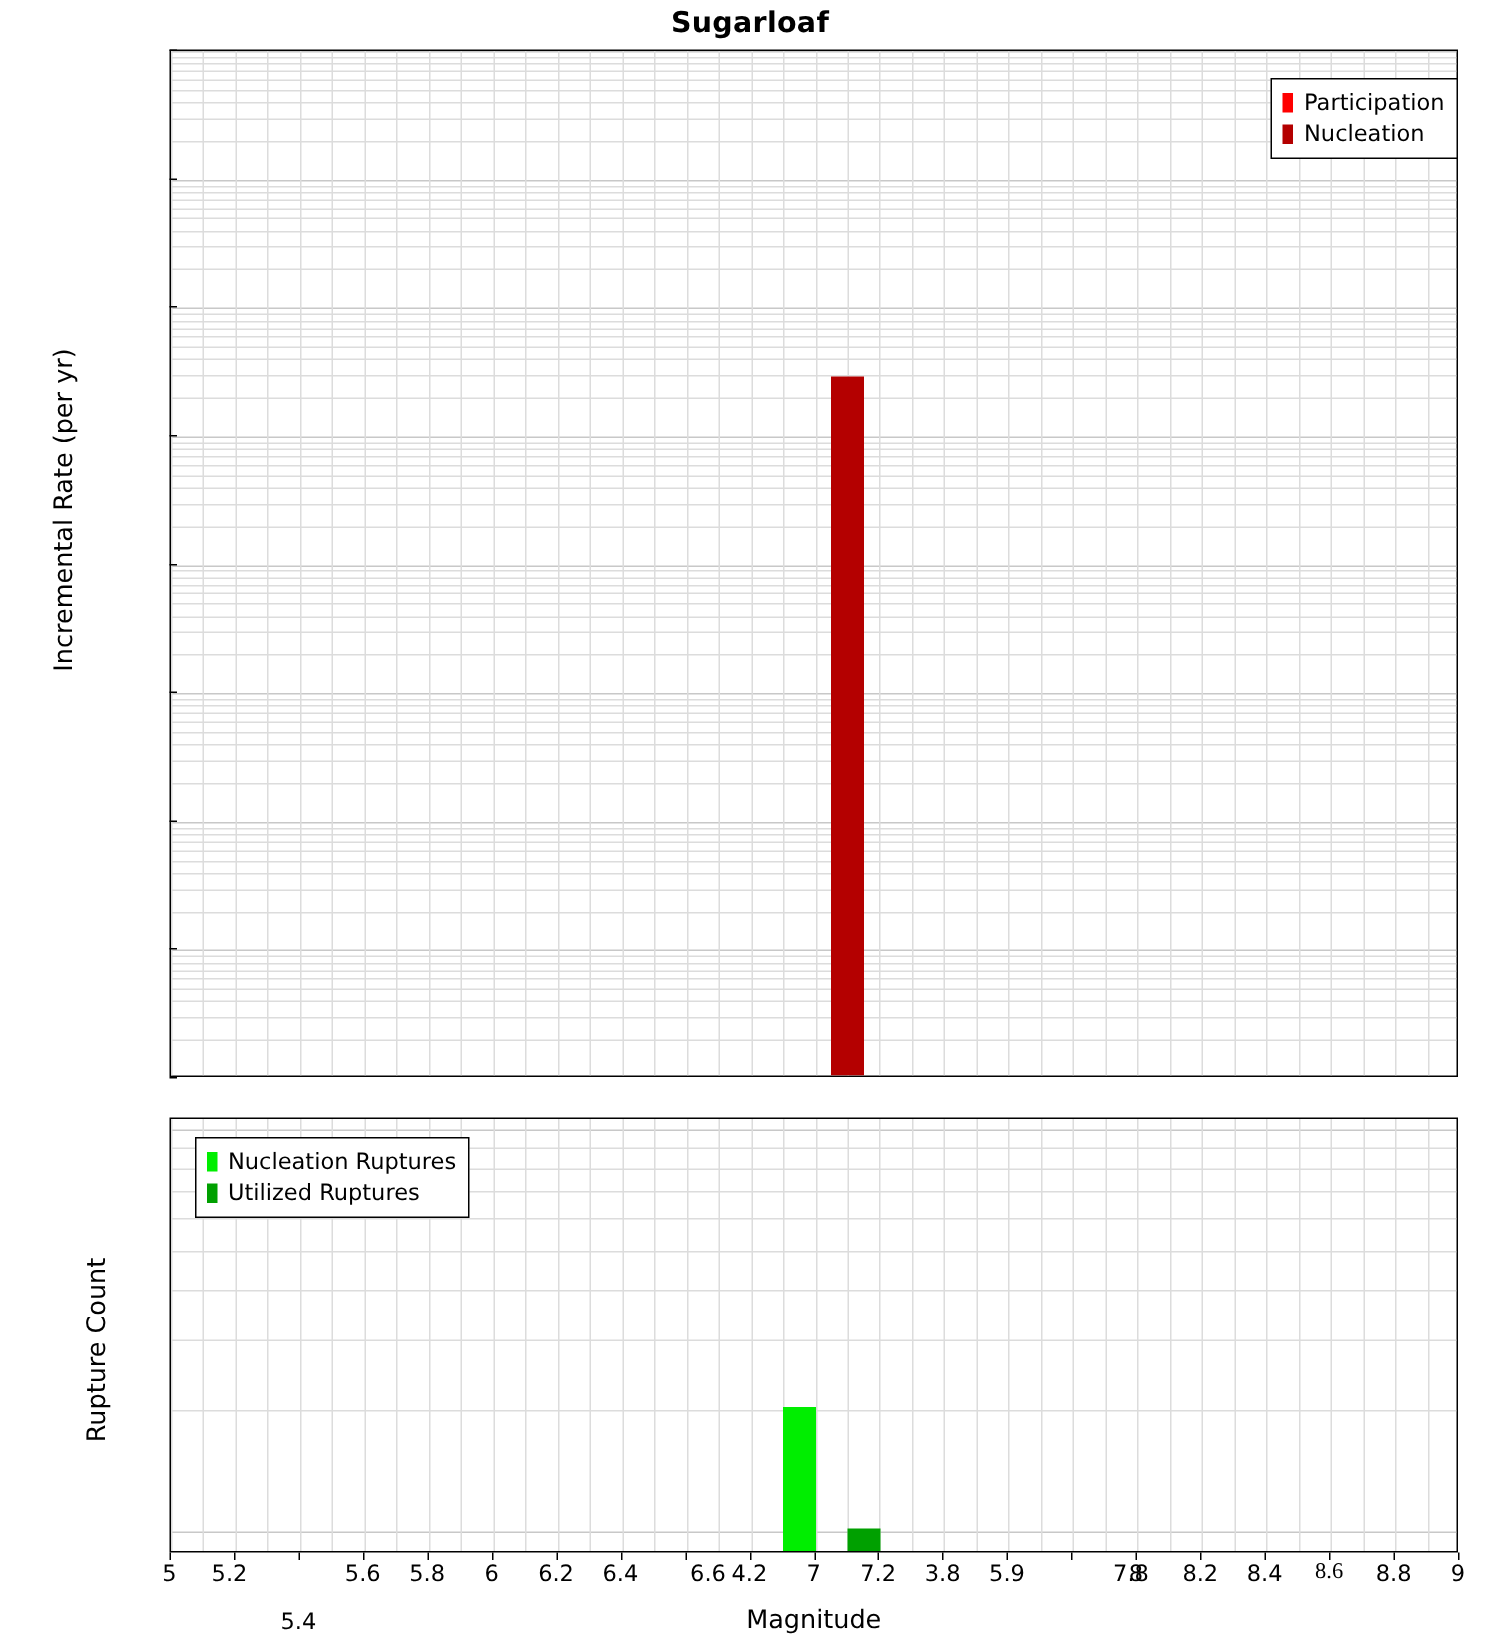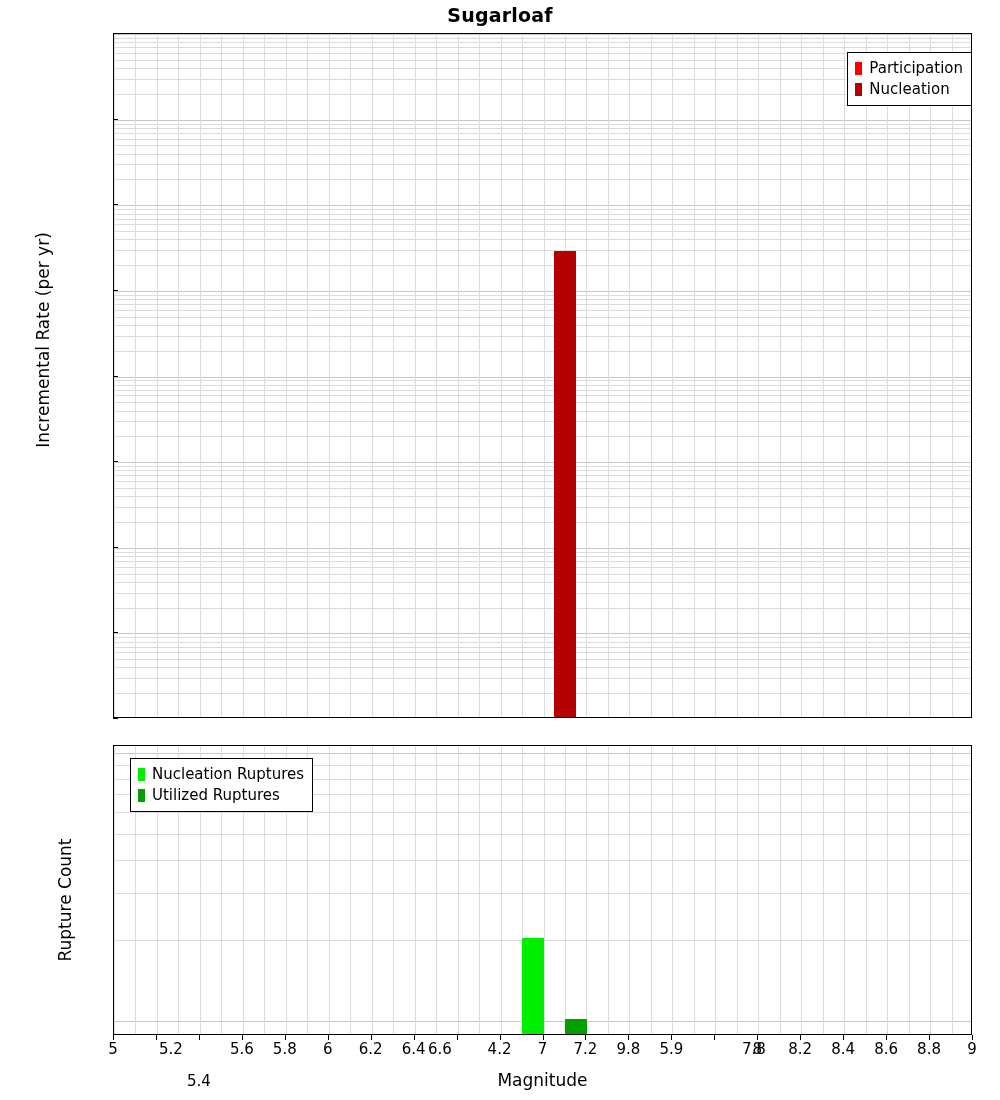--- a/index.html
+++ b/index.html
@@ -361,52 +361,52 @@
 <div class="tickmark-y" style="left: 113px; top: 118.625px; position: absolute;"></div>
 <div class="tickmark-y" style="left: 113px; top: 204.25px; position: absolute;"></div>
 <div class="tickmark-y" style="left: 113px; top: 289.875px; position: absolute;"></div>
 <div class="tickmark-y" style="left: 113px; top: 375.5px; position: absolute;"></div>
 <div class="tickmark-y" style="left: 113px; top: 461.125px; position: absolute;"></div>
 <div class="tickmark-y" style="left: 113px; top: 546.75px; position: absolute;"></div>
 <div class="tickmark-y" style="left: 113px; top: 632.375px; position: absolute;"></div>
 <div class="tickmark-y" style="left: 113px; top: 718px; position: absolute;"></div>
 <div class="xtick" style="left: 83px;">5</div>
 <div class="tickmark-x" style="position: absolute; left: 113px; top: 1035px;"></div>
-<div class="xtick" style="left: 141px;">5.2</div>
+<div class="xtick" style="left: 123px;">5.2</div>
 <div class="tickmark-x" style="position: absolute; left: 155.95px; top: 1035px;"></div>
 <div class="xtick" style="left: 168.9px; margin-top: 32px;">5.4</div>
 <div class="tickmark-x" style="position: absolute; left: 198.9px; top: 1035px;"></div>
 <div class="xtick" style="left: 211.85px;">5.6</div>
 <div class="tickmark-x" style="position: absolute; left: 241.85px; top: 1035px;"></div>
 <div class="xtick" style="left: 254.8px;">5.8</div>
 <div class="tickmark-x" style="position: absolute; left: 284.8px; top: 1035px;"></div>
 <div class="xtick" style="left: 297.75px;">6</div>
 <div class="tickmark-x" style="position: absolute; left: 327.75px; top: 1035px;"></div>
 <div class="xtick" style="left: 340.7px;">6.2</div>
 <div class="tickmark-x" style="position: absolute; left: 370.7px; top: 1035px;"></div>
 <div class="xtick" style="left: 383.65px;">6.4</div>
 <div class="tickmark-x" style="position: absolute; left: 413.65px; top: 1035px;"></div>
-<div class="xtick" style="left: 410px; text-align: center;">6.6</div>
+<div class="xtick" style="left: 442px; text-align: center;">6.6</div>
 <div class="tickmark-x" style="position: absolute; left: 456.6px; top: 1035px;"></div>
 <div class="xtick" style="left: 469.55px;">4.2</div>
 <div class="tickmark-x" style="position: absolute; left: 499.55px; top: 1035px;"></div>
 <div class="xtick" style="left: 512.5px;">7</div>
 <div class="tickmark-x" style="position: absolute; left: 542.5px; top: 1035px;"></div>
 <div class="xtick" style="left: 555.45px;">7.2</div>
 <div class="tickmark-x" style="position: absolute; left: 585.45px; top: 1035px;"></div>
-<div class="xtick" style="left: 598.4px;">9.8</div>
+<div class="xtick" style="left: 598.4px;">3.8</div>
 <div class="tickmark-x" style="position: absolute; left: 628.4px; top: 1035px;"></div>
 <div class="xtick" style="left: 641.35px;">5.9</div>
 <div class="tickmark-x" style="position: absolute; left: 671.35px; top: 1035px;"></div>
 <div class="xtick" style="left: 724px;">7.8</div>
 <div class="tickmark-x" style="position: absolute; left: 714.3px; top: 1035px;"></div>
 <div class="xtick" style="left: 727.25px;">8</div>
 <div class="tickmark-x" style="position: absolute; left: 757.25px; top: 1035px;"></div>
 <div class="xtick" style="left: 770.2px;">8.2</div>
 <div class="tickmark-x" style="position: absolute; left: 800.2px; top: 1035px;"></div>
 <div class="xtick" style="left: 813.15px;">8.4</div>
 <div class="tickmark-x" style="position: absolute; left: 843.15px; top: 1035px;"></div>
-<div class="xtick" style="left: 856.1px;">8.6</div>
+<div class="xtick" style="left: 856.1px; font-family: Liberation Serif, serif;">8.6</div>
 <div class="tickmark-x" style="position: absolute; left: 886.1px; top: 1035px;"></div>
 <div class="xtick" style="left: 899.05px;">8.8</div>
 <div class="tickmark-x" style="position: absolute; left: 929.05px; top: 1035px;"></div>
 <div class="xtick" style="left: 942px;">9</div>
 <div class="tickmark-x" style="position: absolute; left: 972px; top: 1035px;"></div>
 
 </body></html>

